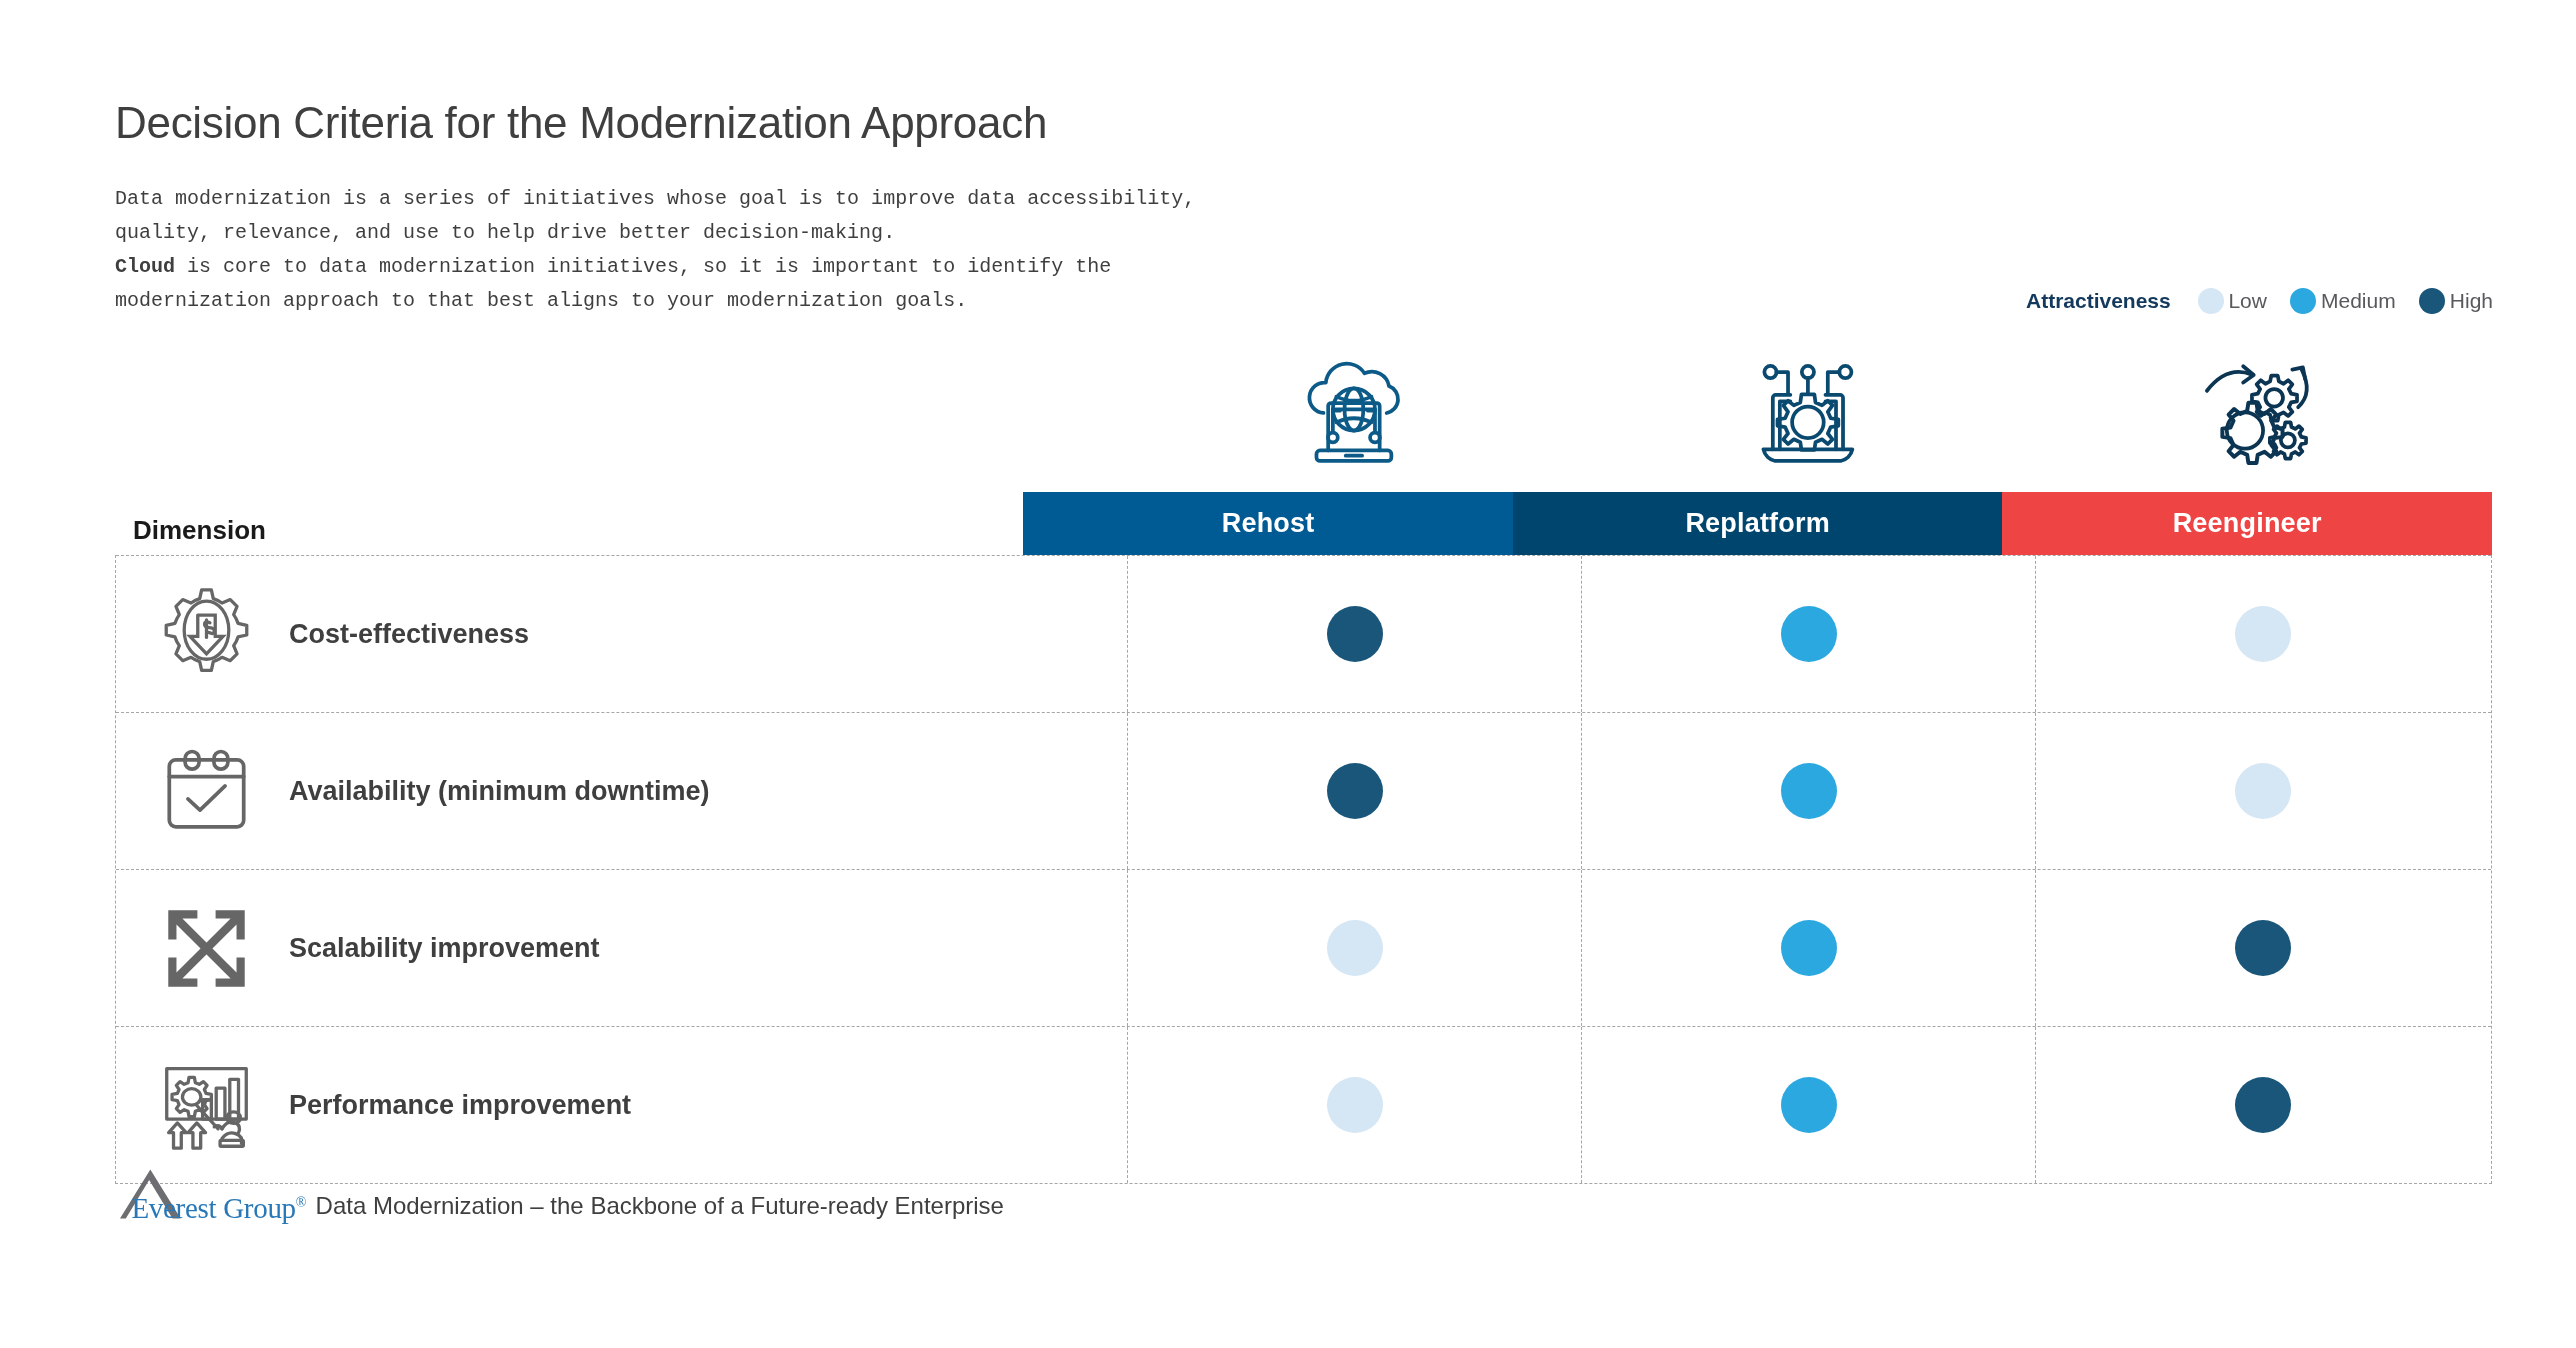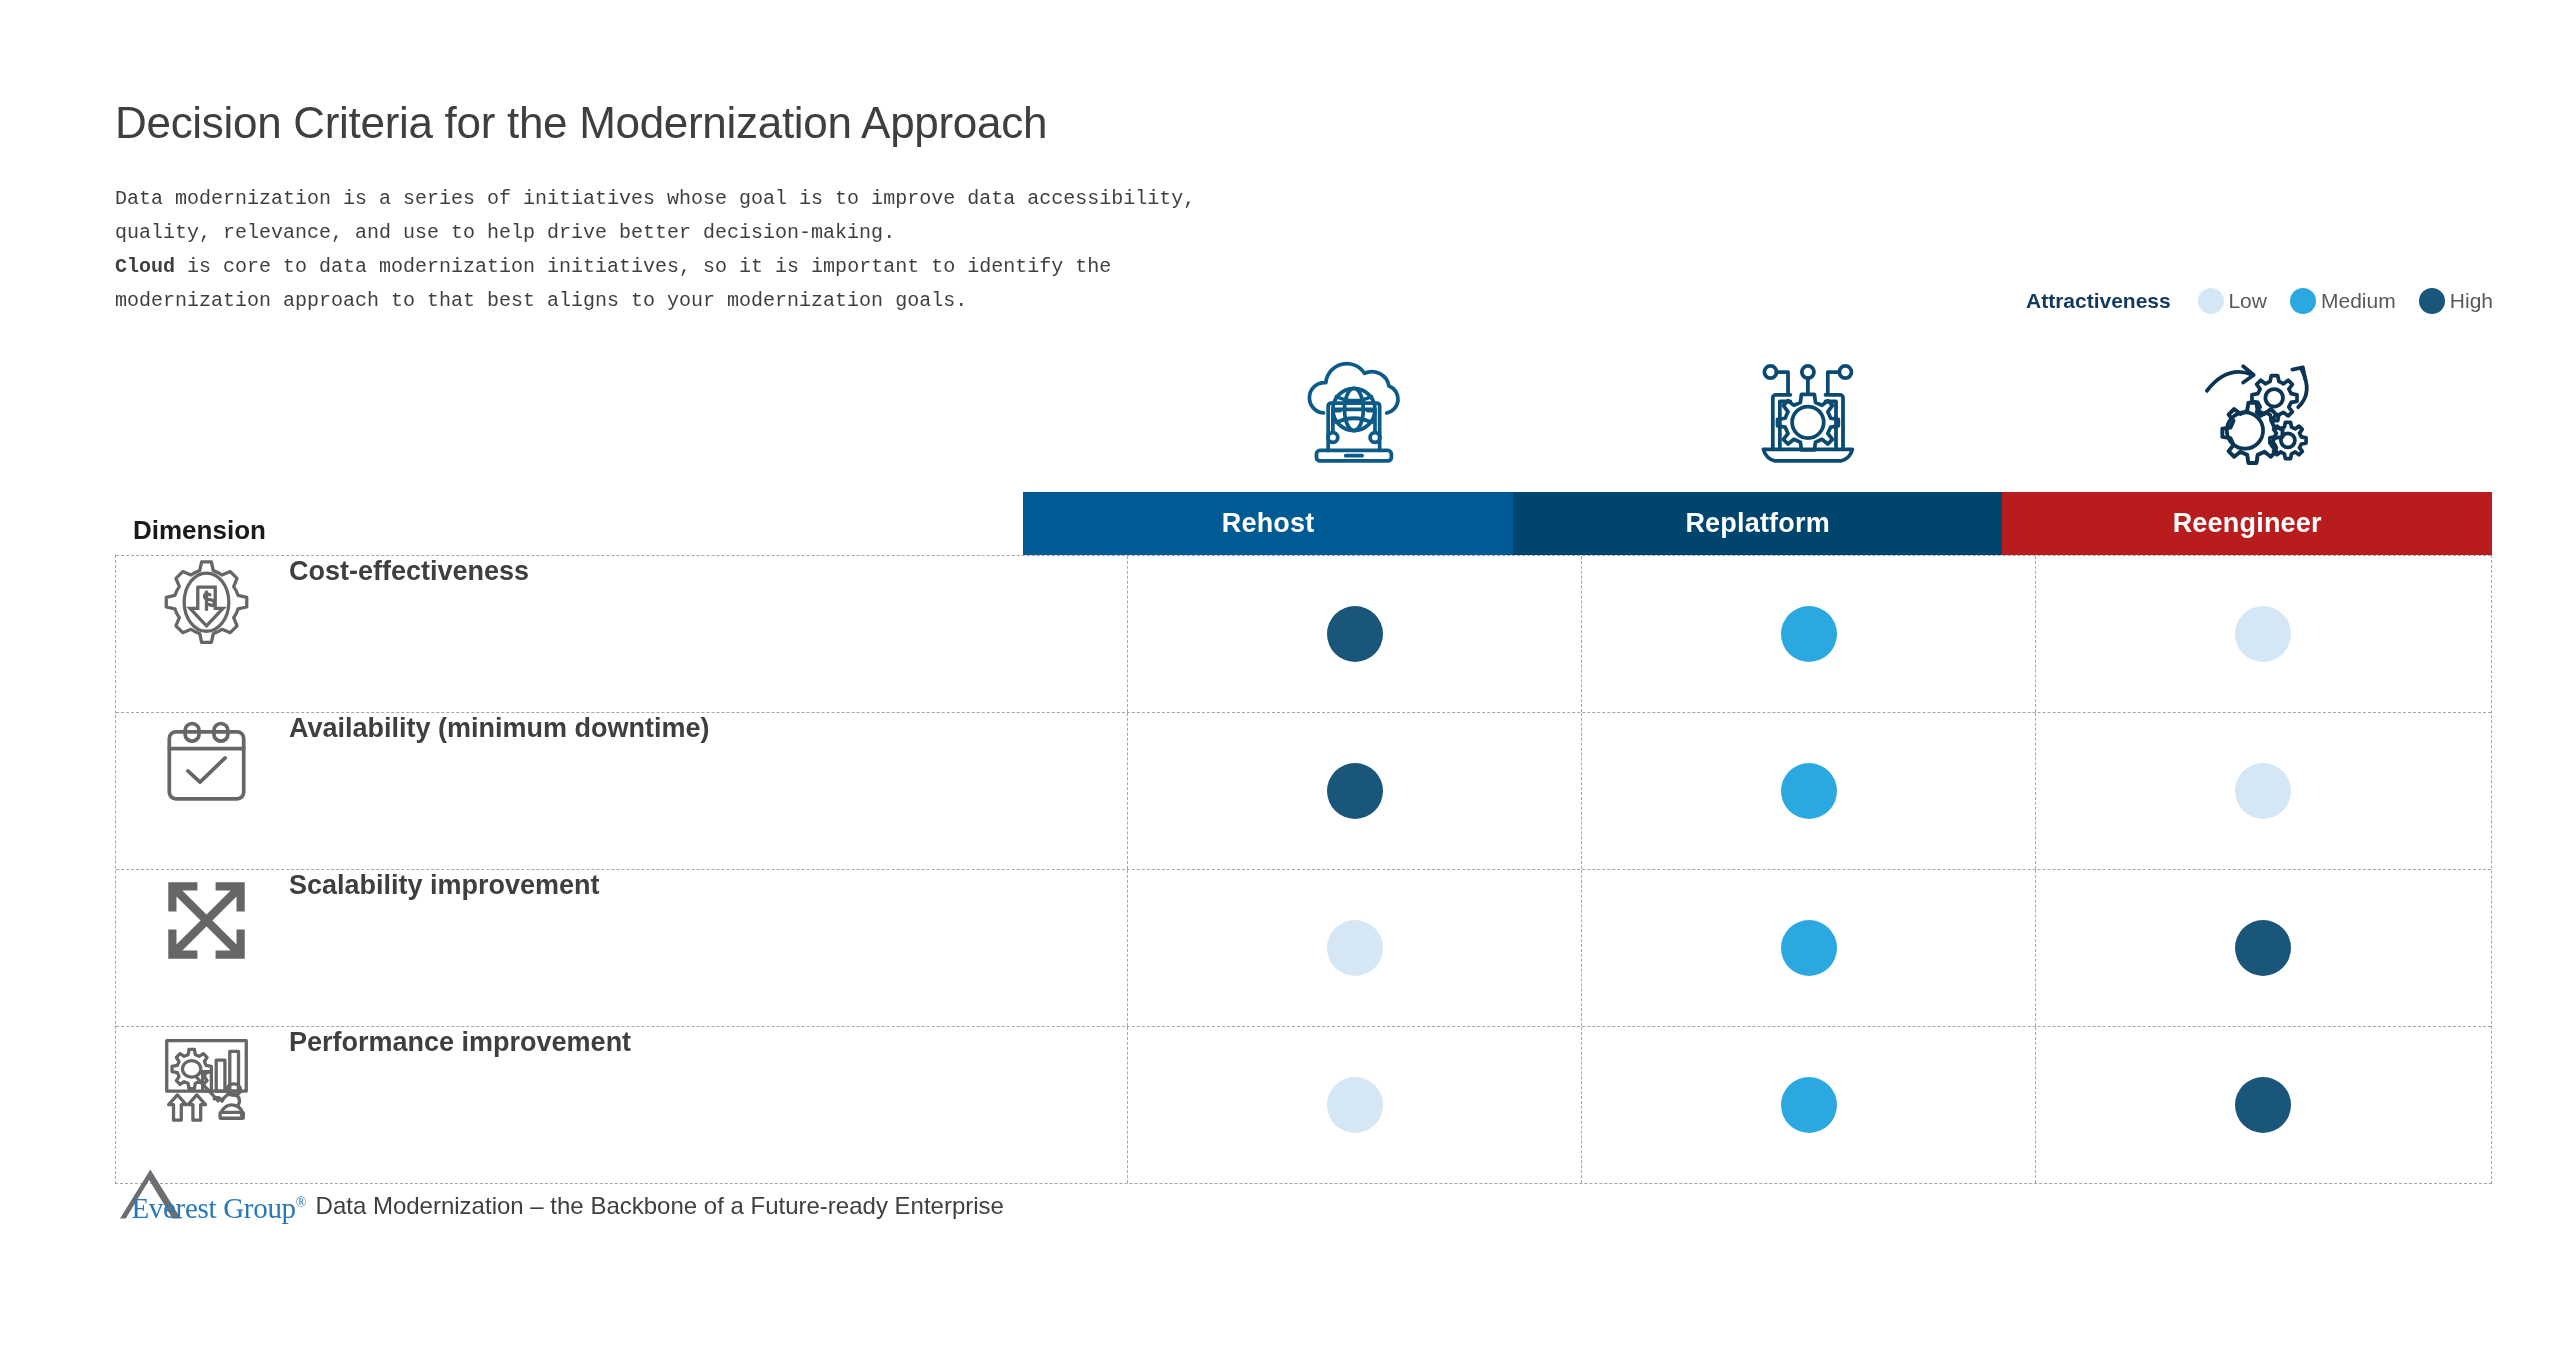--- a/index.html
+++ b/index.html
@@ -57,21 +57,21 @@
   }
   .th-col {
     width: 546px; display: flex; align-items: center; justify-content: center;
     color: #ffffff; font-size: 27px; font-weight: 700; letter-spacing: 0.2px;
   }
 
   .tbody { border-left: 1.8px dashed #a6a6a6; border-right: 1.8px dashed #a6a6a6; border-bottom: 1.8px dashed #a6a6a6; }
   .trow { display: flex; height: 157px; border-top: 1.8px dashed #a6a6a6; }
   .trow:first-child { border-top: 1.8px dashed #a6a6a6; }
 
-  .td-dim { width: 1011px; display: flex; align-items: flex-start; }
+  .td-dim { width: 1011px; display: flex; align-items: center; }
   .dim-icon {
     width: 100px; height: 100px; margin-left: 40px; margin-right: 33px;
     flex: none; display: flex; align-items: center; justify-content: center;
   }
   .dim-label { font-size: 27px; font-weight: 700; color: #3f3f3f; white-space: nowrap; }
 
   .td-cell {
     width: 454px; display: flex; align-items: center; justify-content: center;
     border-left: 1.8px dashed #a6a6a6;
   }
@@ -183,21 +183,21 @@
     <div class="thead">
       <div class="th-dim">
         <div class="th-dim-label">Dimension</div>
       </div>
       <div class="th-col" style="background:#005b94">
         <span>Rehost</span>
       </div>
       <div class="th-col" style="background:#00456e">
         <span>Replatform</span>
       </div>
-      <div class="th-col" style="background:#b91c1c">
+      <div class="th-col" style="background:#ef4444">
         <span>Reengineer</span>
       </div>
     </div>
 
     <div class="tbody">
 
       <div class="trow">
         <div class="td-dim">
           <span class="dim-icon">
             <svg width="97" height="97" viewBox="0 0 100 100" fill="none" stroke="#666666" stroke-width="3.4" stroke-linecap="round" stroke-linejoin="round">

